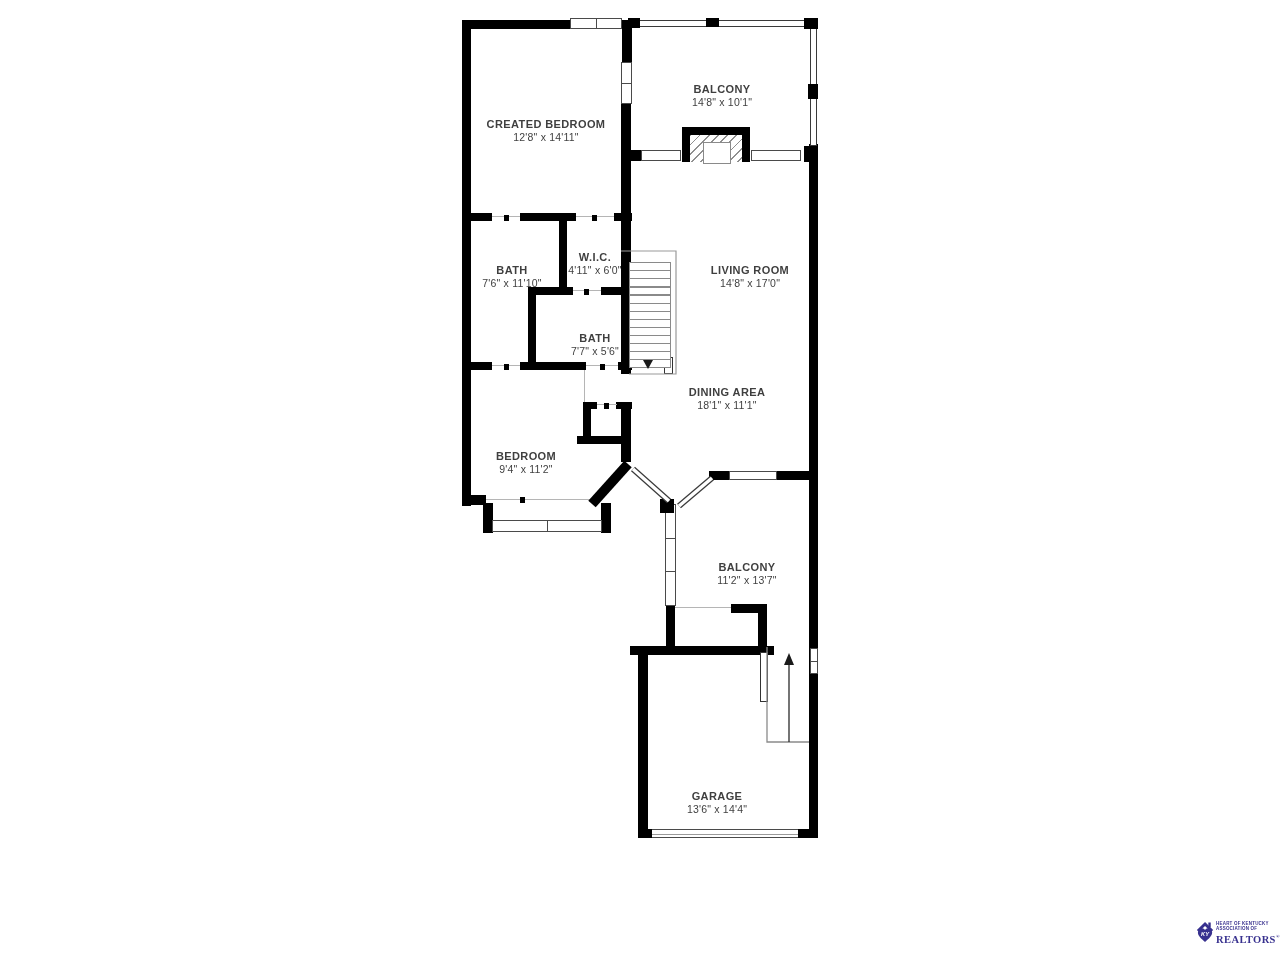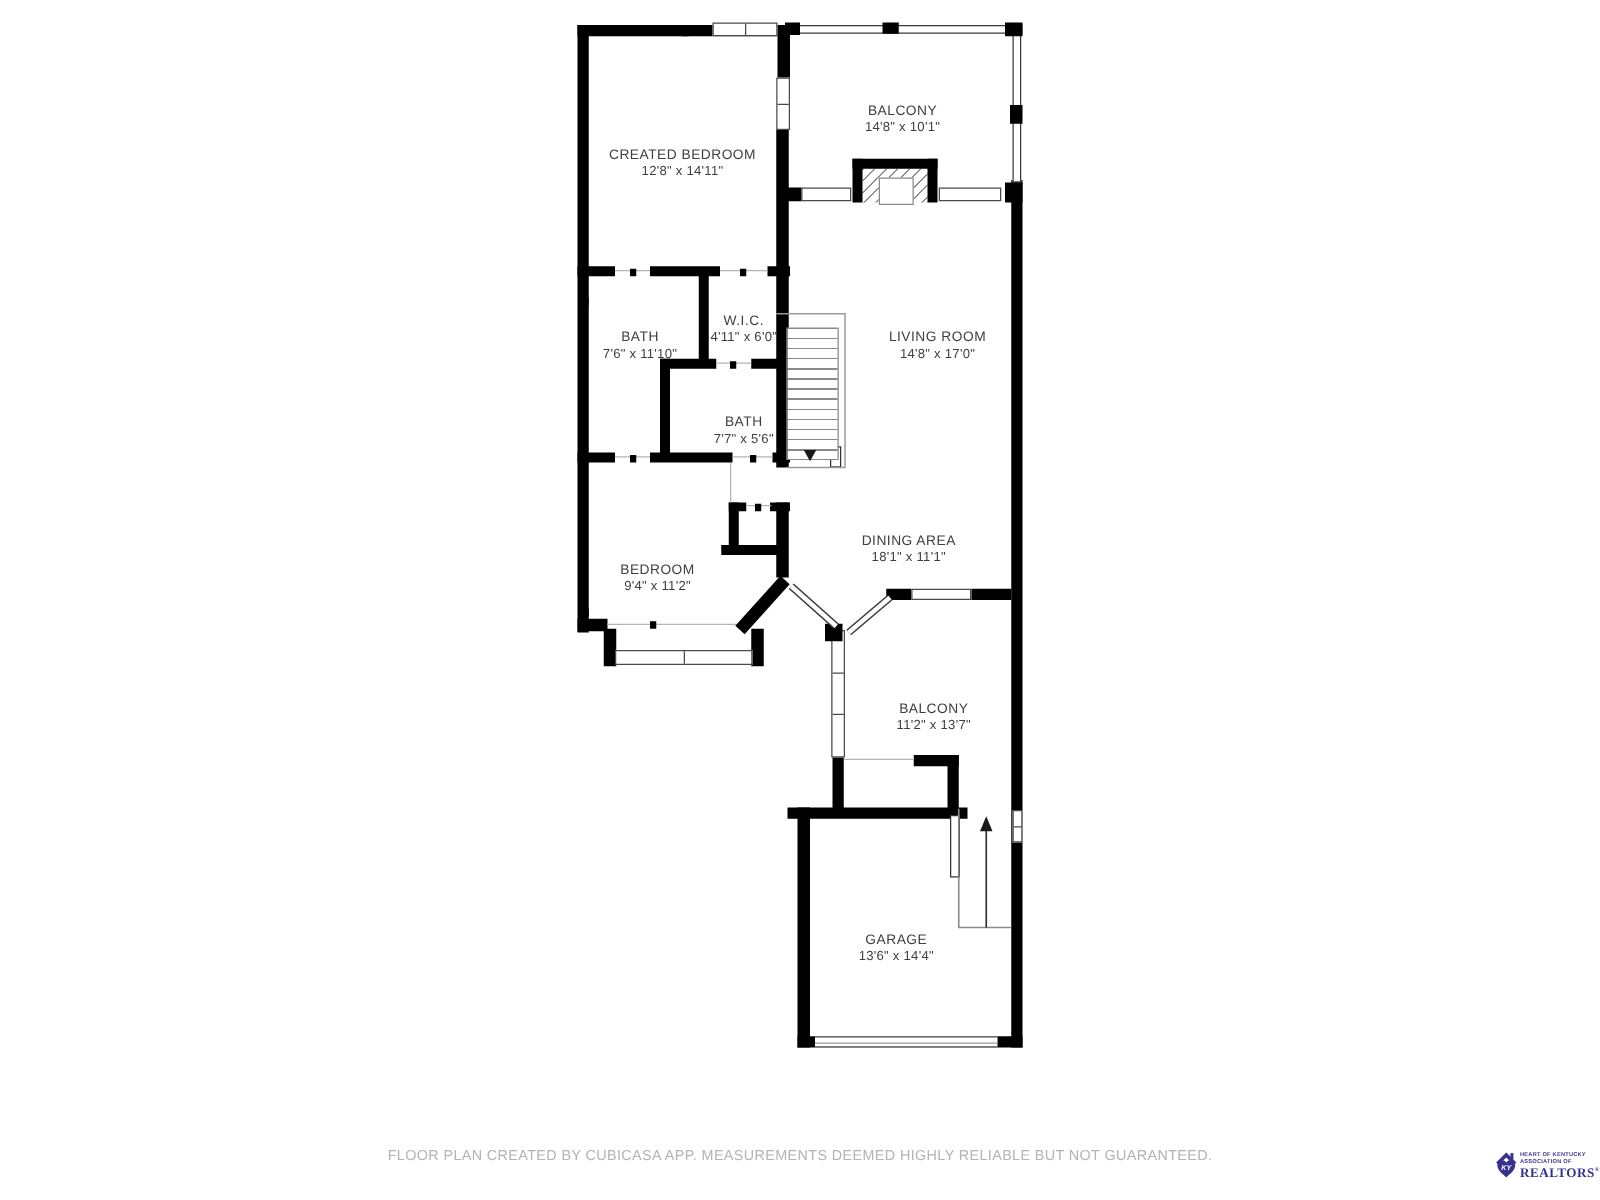--- a/index.html
+++ b/index.html
@@ -30,21 +30,21 @@
   .fireplace{position:absolute;left:682px;top:127px;width:68px;height:35px;box-sizing:border-box;
              border:8px solid #000;border-bottom:none;
              background:repeating-linear-gradient(135deg,#8f8f8f 0 1.2px,#ffffff 1.2px 6.5px);}
   .firebox{position:absolute;left:13px;top:7px;width:26px;height:20px;background:#fff;border:1px solid #8a8a8a;}
   
   .gdoor{position:absolute;left:652px;top:829px;width:146px;height:9px;background:#fff;
          border-top:1.5px solid #4a4a4a;border-bottom:1.5px solid #4a4a4a;box-sizing:border-box;}
   .gdoor .mh{position:absolute;left:0;right:0;top:50%;height:1px;background:#9a9a9a;}
   
   .room-label{position:absolute;transform:translateX(-50%);text-align:center;color:#3f3f3f;white-space:nowrap;}
-  .rname{font-size:11px;letter-spacing:0.4px;}
+  .rname{font-size:11px;letter-spacing:0.4px;font-weight:bold;}
   .rdims{font-size:10.5px;margin-top:1px;letter-spacing:0.2px;}
   
   .overlay{position:absolute;left:0;top:0;pointer-events:none;}
   
   .footer{position:absolute;left:0;right:0;top:919px;text-align:center;
           font-size:11.5px;color:#b5b3b3;letter-spacing:0.3px;}
   
   .logo{position:absolute;left:1196px;top:908px;width:84px;height:50px;display:flex;align-items:flex-start;}
   .logo-text{margin-left:2px;padding-top:13px;color:#38318f;}
   .logo-line{font-size:4.5px;font-weight:bold;letter-spacing:0.2px;line-height:5px;}
@@ -206,34 +206,33 @@
     <div class="rdims">14'8" x 17'0"</div>
   </div>
   <div class="room-label" style="left:595px;top:332px">
     <div class="rname">BATH</div>
     <div class="rdims">7'7" x 5'6"</div>
   </div>
   <div class="room-label" style="left:526px;top:450px">
     <div class="rname">BEDROOM</div>
     <div class="rdims">9'4" x 11'2"</div>
   </div>
-  <div class="room-label" style="left:727px;top:427px">
+  <div class="room-label" style="left:727px;top:386px">
     <div class="rname">DINING AREA</div>
     <div class="rdims">18'1" x 11'1"</div>
   </div>
   <div class="room-label" style="left:747px;top:561px">
     <div class="rname">BALCONY</div>
     <div class="rdims">11'2" x 13'7"</div>
   </div>
-  <div class="room-label" style="left:717px;top:746px">
+  <div class="room-label" style="left:717px;top:790px">
     <div class="rname">GARAGE</div>
     <div class="rdims">13'6" x 14'4"</div>
   </div>
 
-  <div class="footer">FLOOR PLAN CREATED BY CUBICASA APP. MEASUREMENTS DEEMED HIGHLY RELIABLE BUT NOT GUARANTEED.</div>
 
   <div class="logo">
     <svg width="38" height="48" viewBox="0 0 38 48">
       <rect x="26" y="4" width="5" height="10" fill="#38318f"></rect>
       <path d="M4 22 L19 7 L34 22" stroke="#38318f" stroke-width="6" fill="none"></path>
       <path d="M19 45 C 11 38, 4 32, 4 25 C 4 19, 9 16, 13 16 C 16 16, 18 18, 19 20 C 20 18, 22 16, 25 16 C 29 16, 34 19, 34 25 C 34 32, 27 38, 19 45 Z" fill="#38318f"></path>
       <text x="19" y="32" text-anchor="middle" font-size="12" font-style="italic" font-weight="bold" font-family="Liberation Sans, sans-serif" fill="#ffffff">KY</text>
     </svg>
     <div class="logo-text">
       <div class="logo-line">HEART OF KENTUCKY</div>

